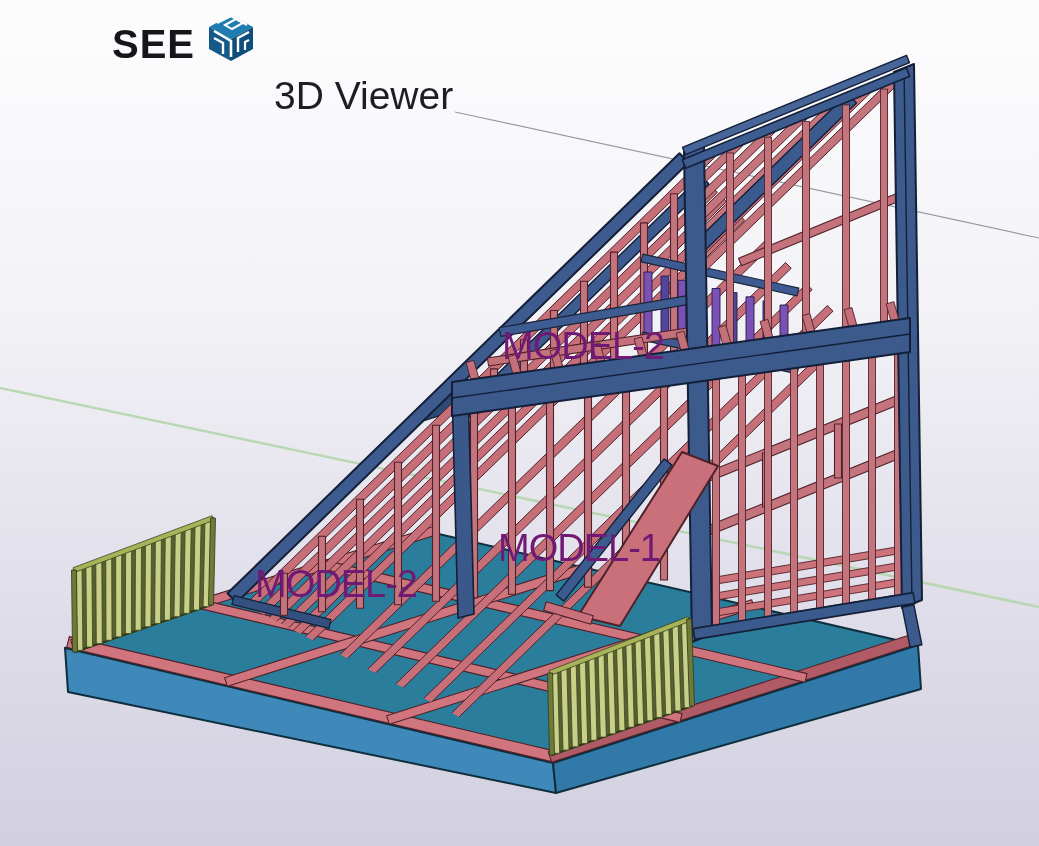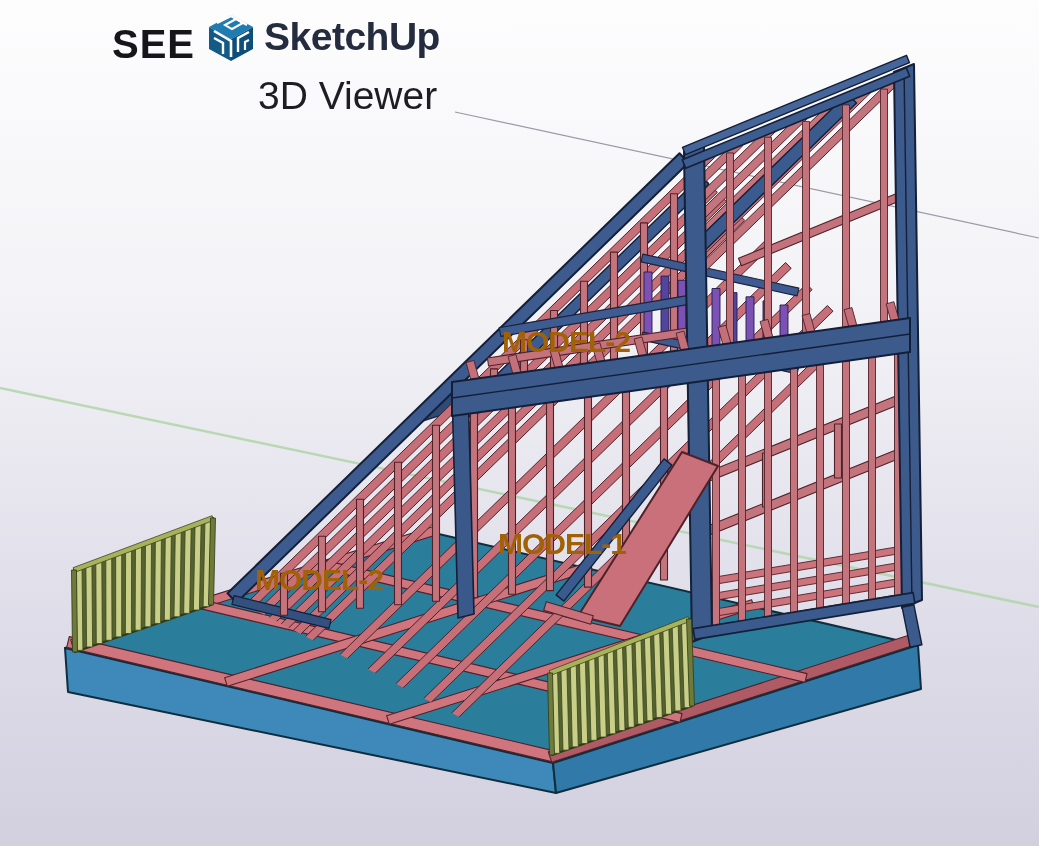--- a/index.html
+++ b/index.html
@@ -3,23 +3,23 @@
 <meta charset="utf-8">
 <style>
   html,body{margin:0;padding:0;}
   body{width:1039px;height:846px;overflow:hidden;position:relative;
        font-family:"Liberation Sans",sans-serif;
        background:linear-gradient(180deg,#fdfdfe 0%,#f3f3f7 35%,#dedce8 75%,#d2d0df 100%);}
   #stage{position:absolute;inset:0;}
   svg{position:absolute;left:0;top:0;}
   .hdr-see{position:absolute;left:112px;top:16px;font-size:40px;font-weight:600;color:#15151a;letter-spacing:1px;margin-top:6px;}
   .hdr-brand{position:absolute;left:264px;top:15px;font-size:39px;font-weight:700;color:#252c3f;letter-spacing:-0.5px;}
-  .hdr-product{position:absolute;left:258px;top:74px;font-size:39px;font-weight:400;color:#1d1d24;}
+  .hdr-product{position:absolute;left:274px;top:74px;font-size:39px;font-weight:400;color:#1d1d24;}
   .logo{position:absolute;left:205px;top:12px;width:52px;height:52px;}
-  .mlabel{position:absolute;font-size:30px;font-weight:bold;color:#a16207;letter-spacing:-1px;white-space:nowrap;}
+  .mlabel{position:absolute;font-size:38px;font-weight:normal;color:#701a75;letter-spacing:-1px;white-space:nowrap;}
   #lbl-upper{left:502px;top:325px;}
   #lbl-middle{left:498px;top:527px;}
   #lbl-lower{left:255px;top:563px;}
 </style>
 </head>
 <body>
 
 <div id="stage">
   <svg id="scene" width="1039" height="846" viewBox="0 0 1039 846">
     <defs>
@@ -199,19 +199,18 @@
     <polygon points="26,3 48,15 26,27 4,15" fill="#1e7cb0"></polygon>
     <polygon points="4,15 26,27 26,49 4,37" fill="#135a88"></polygon>
     <polygon points="26,27 48,15 48,37 26,49" fill="#0f4e7a"></polygon>
     <path d="M12,11 L26,4 L42,13" fill="none" stroke="#fff" stroke-width="2.4"></path>
     <path d="M9,19 L26,29 L26,45" fill="none" stroke="#fff" stroke-width="2.6"></path>
     <path d="M9,26 L18,31 L18,42" fill="none" stroke="#fff" stroke-width="2.4"></path>
     <path d="M44,20 L33,26 L33,40" fill="none" stroke="#fff" stroke-width="2.4"></path>
     <path d="M44,28 L40,30 L40,38" fill="none" stroke="#fff" stroke-width="2.2"></path>
     <path d="M20,13 L31,7 L38,11 L27,17 Z" fill="none" stroke="#fff" stroke-width="2"></path>
   </svg>
-  <span class="hdr-brand">SketchUp</span>
   <span class="hdr-product">3D Viewer</span>
 
   <div class="mlabel" id="lbl-upper">MODEL-2</div>
   <div class="mlabel" id="lbl-middle">MODEL-1</div>
   <div class="mlabel" id="lbl-lower">MODEL-2</div>
 </div>
 
 </body></html>

